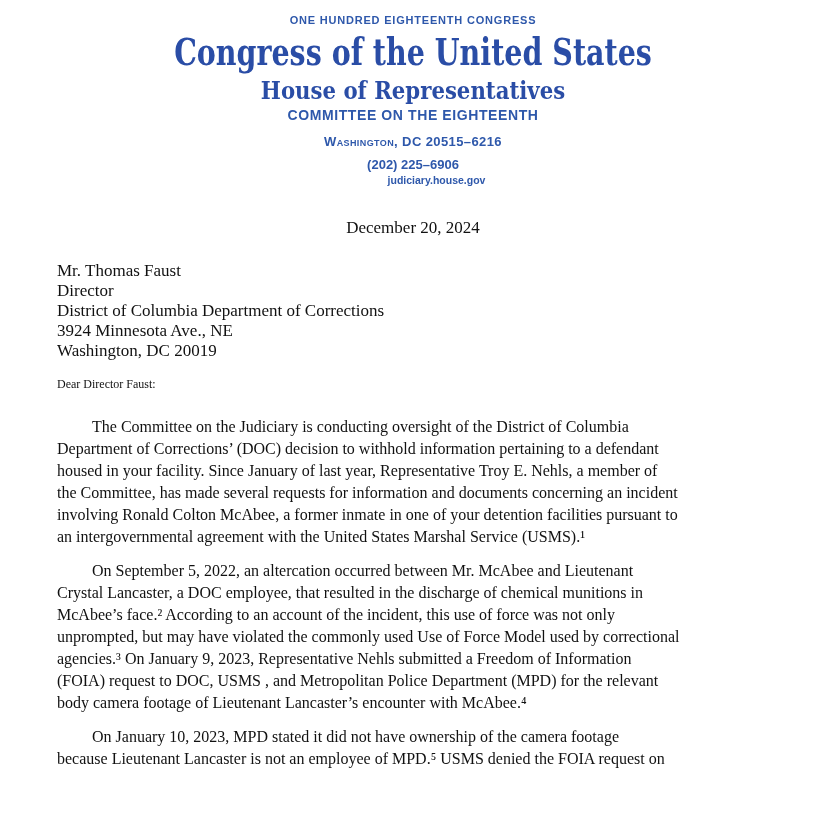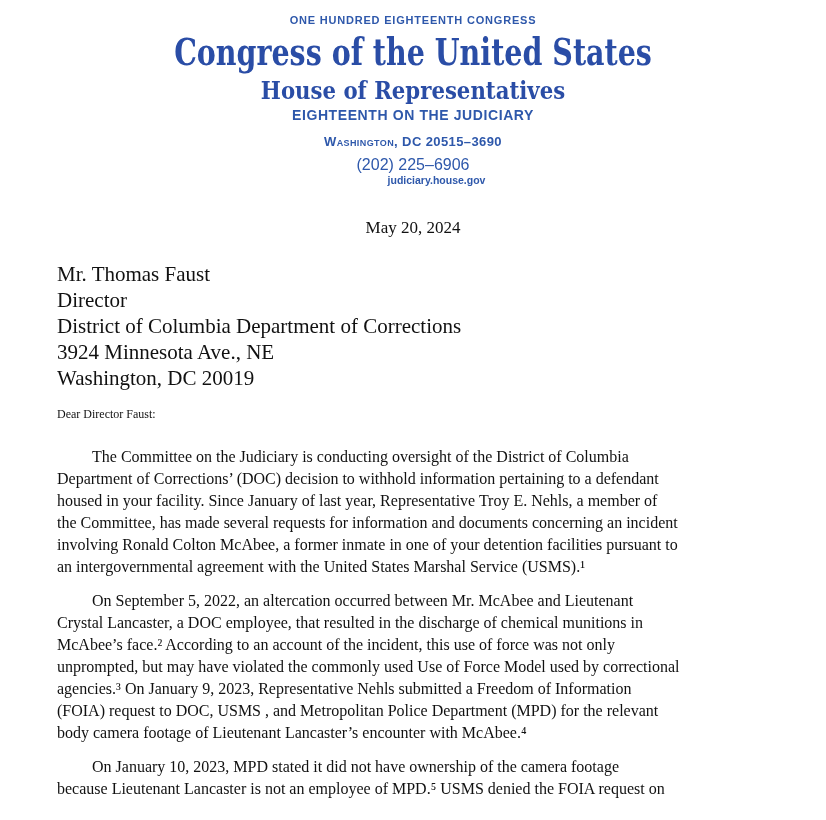--- a/index.html
+++ b/index.html
@@ -47,36 +47,36 @@
   .lh-addr{
     font-family:"Liberation Sans", sans-serif;
     font-weight:bold; font-size:13px; line-height:15px;
     font-variant:small-caps; letter-spacing:0.4px;
     color:var(--lh-blue);
   }
   .lh-addr.first{ margin-top:10px; }
   .lh-addr.second{ margin-top:10px; }
   .lh-phone{
     font-family:"Liberation Sans", sans-serif;
-    font-weight:normal; font-size:16px; line-height:16px;
+    font-weight:bold; font-size:13px; line-height:16px;
     color:var(--lh-blue); margin-top:8px;
   }
   .lh-web{
     font-family:"Liberation Sans", sans-serif;
     font-weight:bold; font-size:10.5px; line-height:13px;
     color:var(--lh-blue); margin-top:1px;padding-left:47px;
   }
   
   .date{
     text-align:center; font-size:17px; line-height:22px;
     margin-top:30px;
   }
   .recipient{
     margin:22px 0 0 57px;
-    font-size:21px; line-height:26px;
+    font-size:17px; line-height:20px;
   }
   .salutation{
     margin:12px 0 0 57px;
     font-size:12px; line-height:22px;
   }
   .body-text{
     margin:0 30px 0 57px;
     font-size:16px; line-height:22px;
   }
   .para{ margin:12px 0 0 0; text-indent:35px; }
@@ -84,27 +84,27 @@
 </style>
 </head>
 <body>
 
 <div class="page">
 
   <header class="letterhead">
     <div class="congress-line">ONE HUNDRED EIGHTEENTH CONGRESS</div>
     <div class="congress-title">Congress of the United States</div>
     <div class="house-subtitle">House of Representatives</div>
-    <div class="committee">EIGHTEENTH ON THE JUDICIARY</div>
-    <div class="lh-addr second">Washington, DC 20515–3690</div>
+    <div class="committee">COMMITTEE ON THE EIGHTEENTH</div>
+    <div class="lh-addr second">Washington, DC 20515–6216</div>
     <div class="lh-phone">(202) 225–6906</div>
     <div class="lh-web">judiciary.house.gov</div>
   </header>
 
-  <div class="date">May 20, 2024</div>
+  <div class="date">December 20, 2024</div>
 
   <div class="recipient">Mr. Thomas Faust<br>Director<br>District of Columbia Department of Corrections<br>3924 Minnesota Ave., NE<br>Washington, DC 20019</div>
 
   <div class="salutation">Dear Director Faust:</div>
 
   <div class="body-text">
     <p class="para first">The Committee on the Judiciary is conducting oversight of the District of Columbia<br>Department of Corrections’ (DOC) decision to withhold information pertaining to a defendant<br>housed in your facility. Since January of last year, Representative Troy E. Nehls, a member of<br>the Committee, has made several requests for information and documents concerning an incident<br>involving Ronald Colton McAbee, a former inmate in one of your detention facilities pursuant to<br>an intergovernmental agreement with the United States Marshal Service (USMS).¹</p>
     <p class="para">On September 5, 2022, an altercation occurred between Mr. McAbee and Lieutenant<br>Crystal Lancaster, a DOC employee, that resulted in the discharge of chemical munitions in<br>McAbee’s face.² According to an account of the incident, this use of force was not only<br>unprompted, but may have violated the commonly used Use of Force Model used by correctional<br>agencies.³ On January 9, 2023, Representative Nehls submitted a Freedom of Information<br>(FOIA) request to DOC, USMS , and Metropolitan Police Department (MPD) for the relevant<br>body camera footage of Lieutenant Lancaster’s encounter with McAbee.⁴</p>
     <p class="para">On January 10, 2023, MPD stated it did not have ownership of the camera footage<br>because Lieutenant Lancaster is not an employee of MPD.⁵ USMS denied the FOIA request on</p>
   </div>

